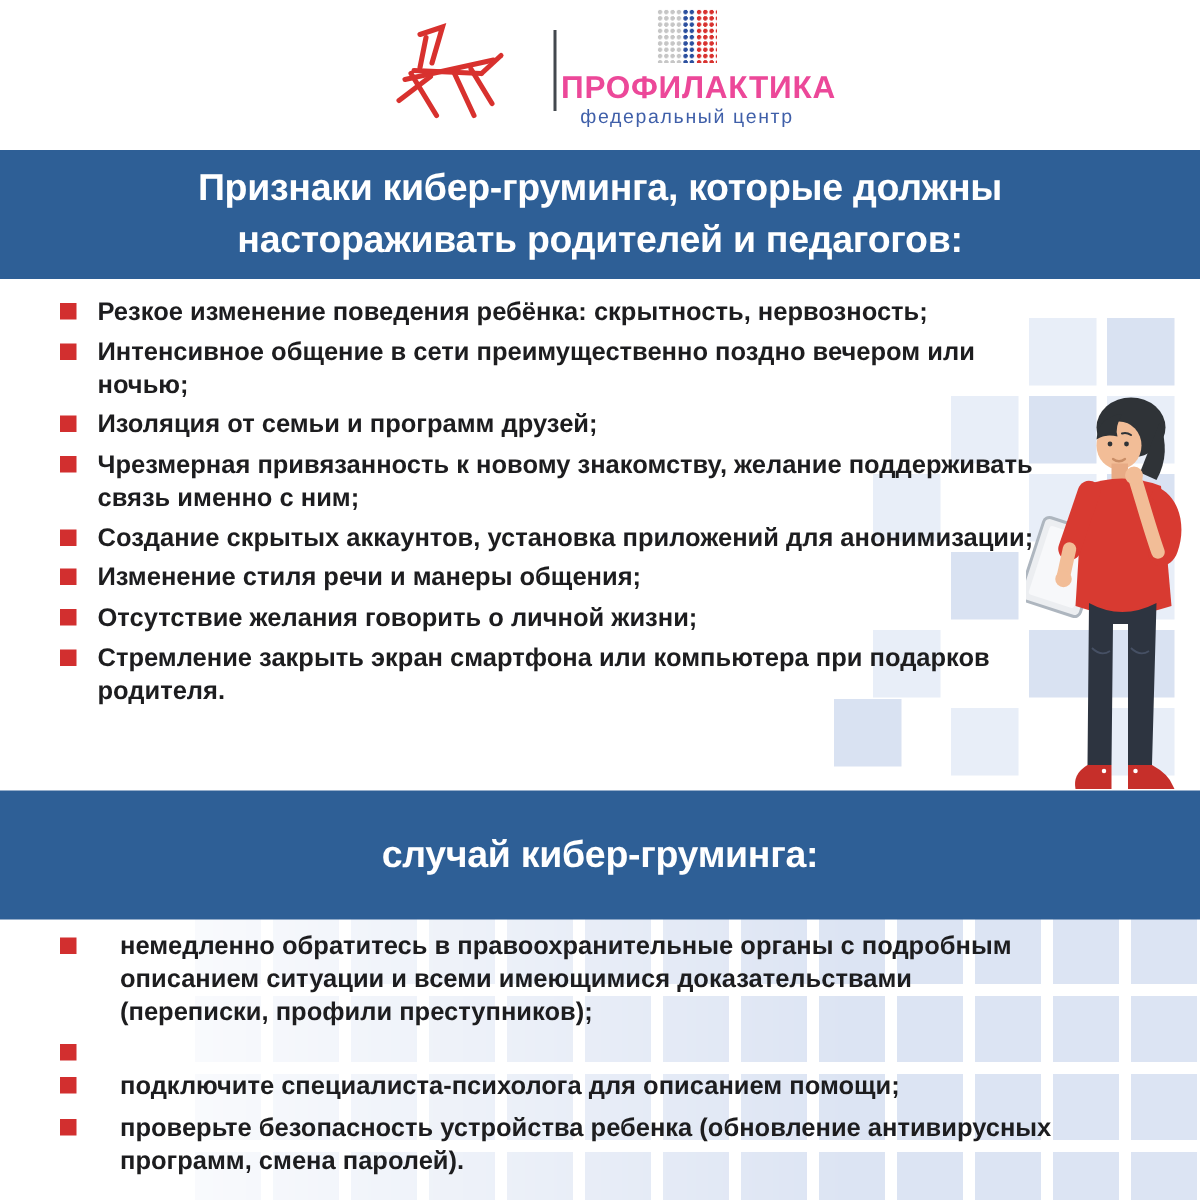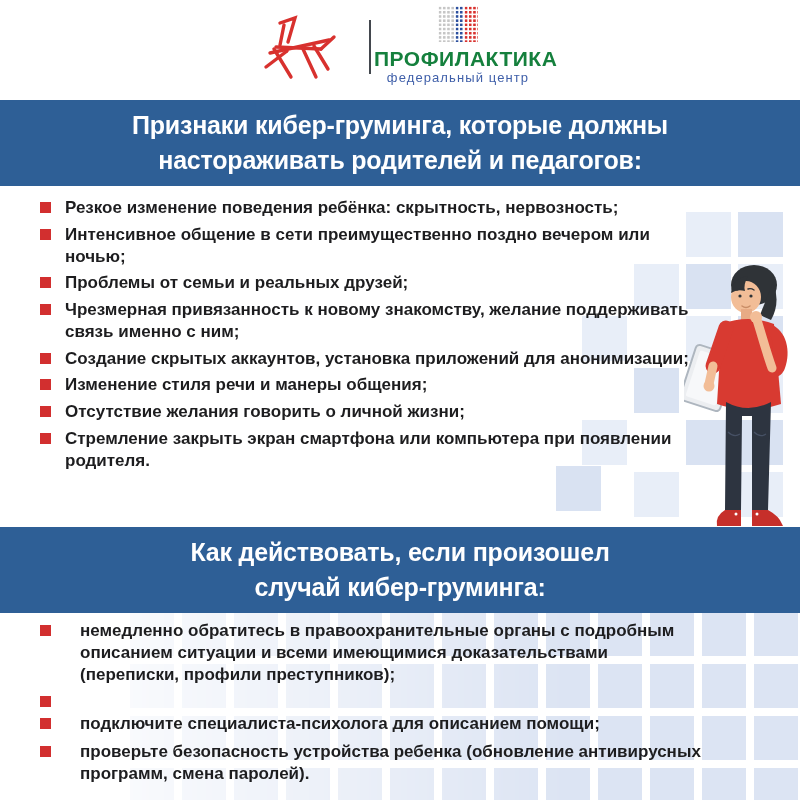--- a/index.html
+++ b/index.html
@@ -13,21 +13,21 @@
   
   .header{position:absolute;left:0;top:0;width:800px;height:100px;z-index:2;}
   .brand-mark{position:absolute;left:250px;top:8px;width:92px;height:76px;}
   .divider{position:absolute;left:369px;top:20px;width:2px;height:54px;background:#43484e;}
   .logo-block{position:absolute;left:374px;top:6px;width:168px;text-align:center;}
   .dots{height:38px;margin-bottom:3px;display:flex;justify-content:center;align-items:flex-start;}
   .d{display:inline-block;height:36px;background-size:4.2px 4.2px;background-position:0 0;}
   .d.g{width:17px;background-image:radial-gradient(circle at 2px 2px,#c6c6c6 1.35px,transparent 1.6px);}
   .d.b{width:9px;background-image:radial-gradient(circle at 2px 2px,#2b4f9e 1.35px,transparent 1.6px);}
   .d.r{width:14px;background-image:radial-gradient(circle at 2px 2px,#d8312e 1.35px,transparent 1.6px);}
-  .logo-title{font-size:21px;font-weight:bold;color:#15803d;letter-spacing:.5px;line-height:23px;}
+  .logo-title{font-size:21px;font-weight:bold;color:#ec4899;letter-spacing:.5px;line-height:23px;}
   .logo-subtitle{font-size:13px;color:#3f5fa9;letter-spacing:1.1px;margin-top:0;}
 
   
   .banner{
     position:absolute;left:0;width:800px;height:86px;background:#2e5f96;color:#ffffff;
     display:flex;flex-direction:column;justify-content:center;text-align:center;
     font-weight:bold;font-size:25px;line-height:35px;letter-spacing:-.2px;z-index:1;
   }
   #banner1{top:100px;text-align:center;}
   #banner2{top:527px;}
@@ -119,46 +119,45 @@
   <div class="item">
     <span class="bullet"></span>
     <span class="item-text">Резкое изменение поведения ребёнка: скрытность, нервозность;</span>
   </div>
   <div class="item">
     <span class="bullet"></span>
     <span class="item-text">Интенсивное общение в сети преимущественно поздно вечером или ночью;</span>
   </div>
   <div class="item">
     <span class="bullet"></span>
-    <span class="item-text">Проблемы от семьи и реальных друзей;</span>
+    <span class="item-text">Изоляция от семьи и программ друзей;</span>
   </div>
   <div class="item">
     <span class="bullet"></span>
     <span class="item-text">Чрезмерная привязанность к новому знакомству, желание поддерживать связь именно с ним;</span>
   </div>
   <div class="item">
     <span class="bullet"></span>
     <span class="item-text">Создание скрытых аккаунтов, установка приложений для анонимизации;</span>
   </div>
   <div class="item">
     <span class="bullet"></span>
     <span class="item-text">Изменение стиля речи и манеры общения;</span>
   </div>
   <div class="item">
     <span class="bullet"></span>
     <span class="item-text">Отсутствие желания говорить о личной жизни;</span>
   </div>
   <div class="item">
     <span class="bullet"></span>
-    <span class="item-text">Стремление закрыть экран смартфона или компьютера при появлении родителя.</span>
+    <span class="item-text">Стремление закрыть экран смартфона или компьютера при подарков родителя.</span>
   </div>
 </div>
 
 <div class="banner" id="banner2">
-  <span>Как действовать, если произошел</span>
   <span>случай кибер-груминга:</span>
 </div>
 
 <div class="list" id="list2">
   <div class="item">
     <span class="bullet"></span>
     <span class="item-text">немедленно обратитесь в правоохранительные органы с подробным описанием ситуации и всеми имеющимися доказательствами (переписки, профили преступников);</span>
   </div>
   <div class="item">
     <span class="bullet"></span>

